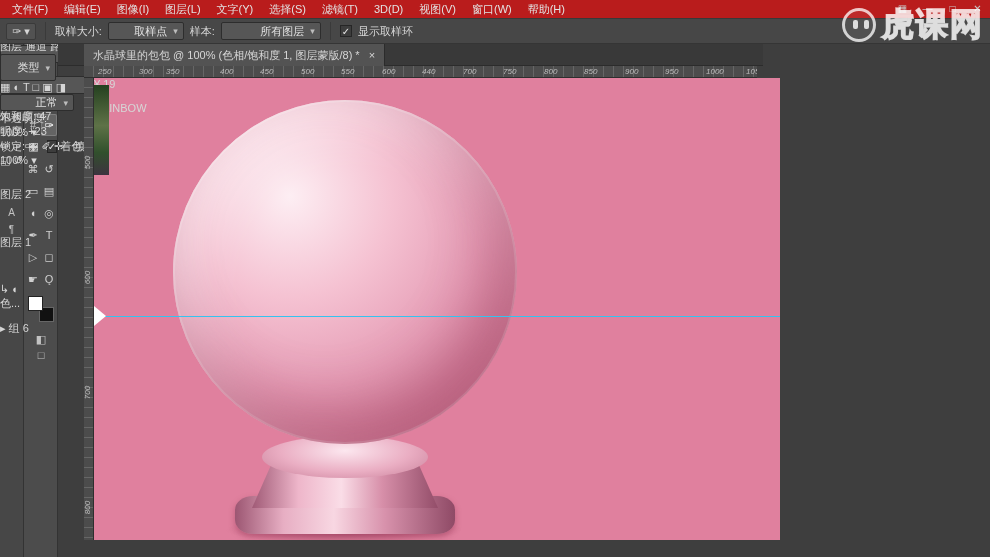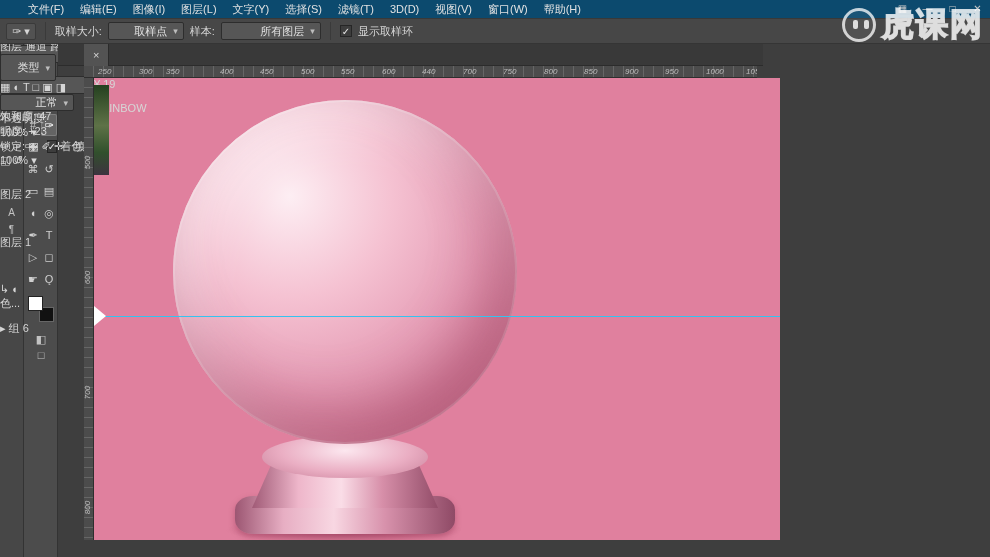--- a/index.html
+++ b/index.html
@@ -1,21 +1,21 @@
 <!DOCTYPE html>
 <html><head>
 <meta charset="utf-8">
 <style>
 *{margin:0;padding:0;box-sizing:border-box}
 html,body{width:990px;height:557px;overflow:hidden;background:#333}
 #app{position:relative;width:990px;height:557px;background:#3e3e3e;font-family:"Liberation Sans","DejaVu Sans",sans-serif;font-size:11px;color:#d6d6d6;overflow:hidden}
 .ab{position:absolute}
 
 
-#menubar{left:0;top:0;width:990px;height:19px;background:#0c4a6e;border-bottom:1px solid #393939;display:flex;align-items:center;padding-left:20px;z-index:40}
+#menubar{left:0;top:0;width:990px;height:19px;background:#b91c1c;border-bottom:1px solid #393939;display:flex;align-items:center;padding-left:4px;z-index:40}
 .mitem{padding:0 8px;line-height:18px;color:#e2e2e2;white-space:nowrap}
 #wincontrols{margin-left:auto;display:flex;height:19px}
 .winbtn{width:25px;text-align:center;line-height:18px;color:#c9c9c9;font-size:10px}
 
 
 #optionsbar{left:0;top:19px;width:990px;height:25px;background:#474747;border-bottom:1px solid #353535;display:flex;align-items:center;gap:6px;padding-left:6px;z-index:39}
 .osep{width:1px;height:18px;background:#3a3a3a;margin:0 3px}
 .toolchip{display:flex;align-items:center;gap:3px;padding:1px 5px;border:1px solid #3a3a3a;border-radius:2px;background:#525252}
 .sel{display:flex;align-items:center;justify-content:flex-end;background:#565656;border:1px solid #2d2d2d;border-radius:2px;height:18px;padding:0 5px;color:#e0e0e0;white-space:nowrap}
 .sel .caret{margin-left:6px;font-size:9px;color:#bdbdbd}
@@ -263,20 +263,21 @@
       <div id="bgsw"></div>
     </div>
     <div id="modeicons">
       <span>◧</span>
       <span>□</span>
     </div>
   </div>
 
   <div id="tabbar" class="ab">
     <div id="doctab">
+      <span>水晶球里的包包 @ 100% (色相/饱和度 1, 图层蒙版/8) *</span>
       <span>×</span>
     </div>
   </div>
 
   <div id="pasteboard" class="ab"></div>
   <div id="hruler" class="ab">
     <i class="rlb" style="left:14px">250</i>
     <i class="rlb" style="left:55px">300</i>
     <i class="rlb" style="left:82px">350</i>
     <i class="rlb" style="left:136px">400</i>

